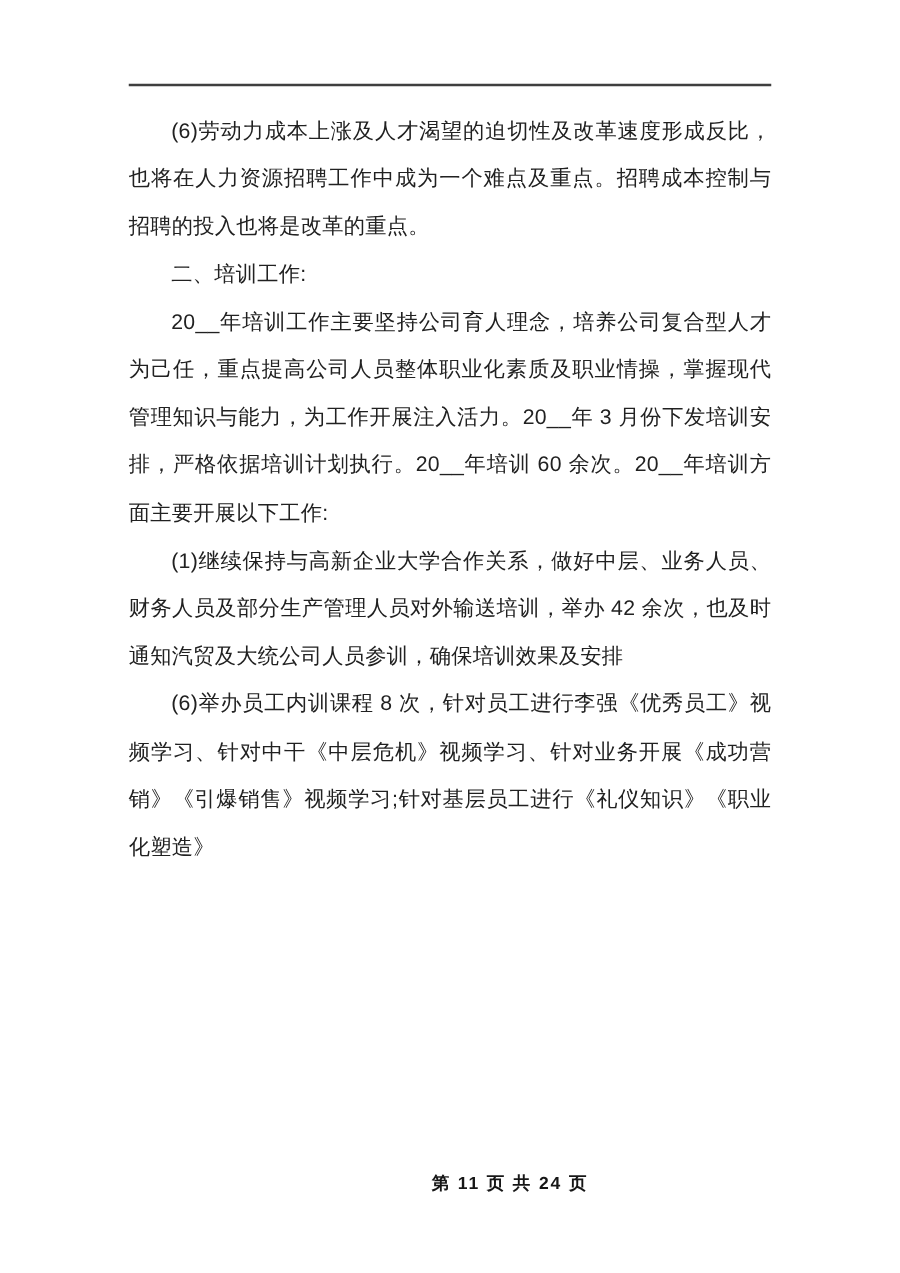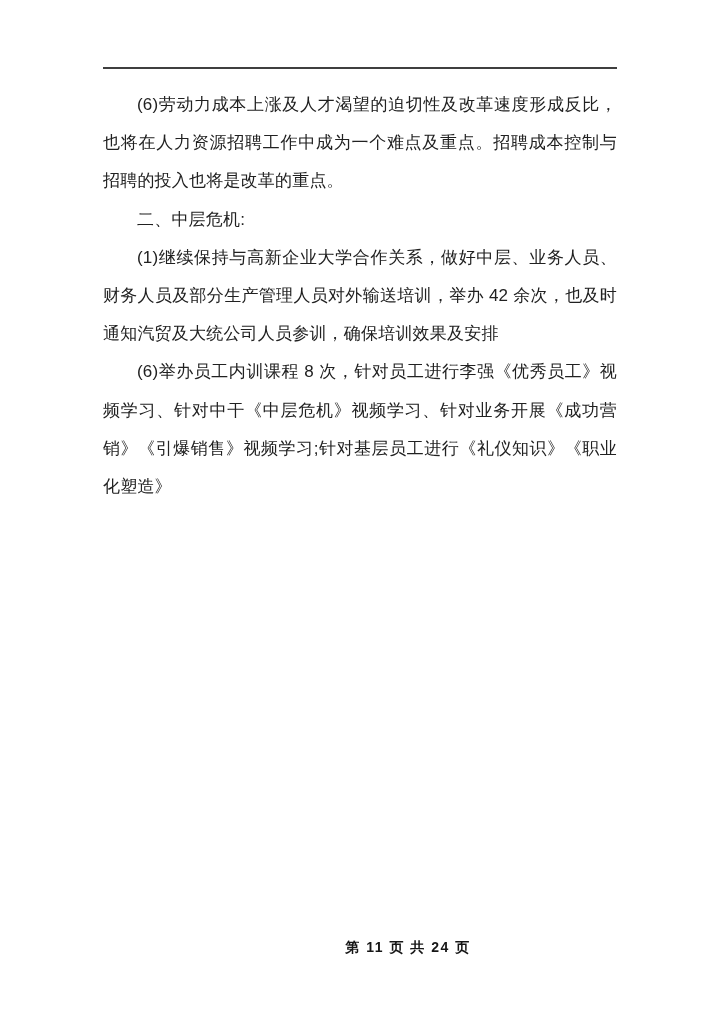--- a/index.html
+++ b/index.html
@@ -60,21 +60,22 @@
   }
 </style>
 </head>
 <body>
 
 <div class="page">
   <div class="header-rule"></div>
 
   <div class="content">
     <p>(6)劳动力成本上涨及人才渴望的迫切性及改革速度形成反比，也将在人力资源招聘工作中成为一个难点及重点。招聘成本控制与招聘的投入也将是改革的重点。</p>
-    <p>二、中层危机:</p>
+    <p>二、培训工作:</p>
+    <p>20__年培训工作主要坚持公司育人理念，培养公司复合型人才为己任，重点提高公司人员整体职业化素质及职业情操，掌握现代管理知识与能力，为工作开展注入活力。20__年 3 月份下发培训安排，严格依据培训计划执行。20__年培训 60 余次。20__年培训方面主要开展以下工作:</p>
     <p>(1)继续保持与高新企业大学合作关系，做好中层、业务人员、财务人员及部分生产管理人员对外输送培训，举办 42 余次，也及时通知汽贸及大统公司人员参训，确保培训效果及安排</p>
     <p>(6)举办员工内训课程 8 次，针对员工进行李强《优秀员工》视频学习、针对中干《中层危机》视频学习、针对业务开展《成功营销》《引爆销售》视频学习;针对基层员工进行《礼仪知识》《职业化塑造》</p>
   </div>
 
   <div class="footer">
     <span>第 11 页 共 24 页</span>
   </div>
 </div>
 
 </body></html>

